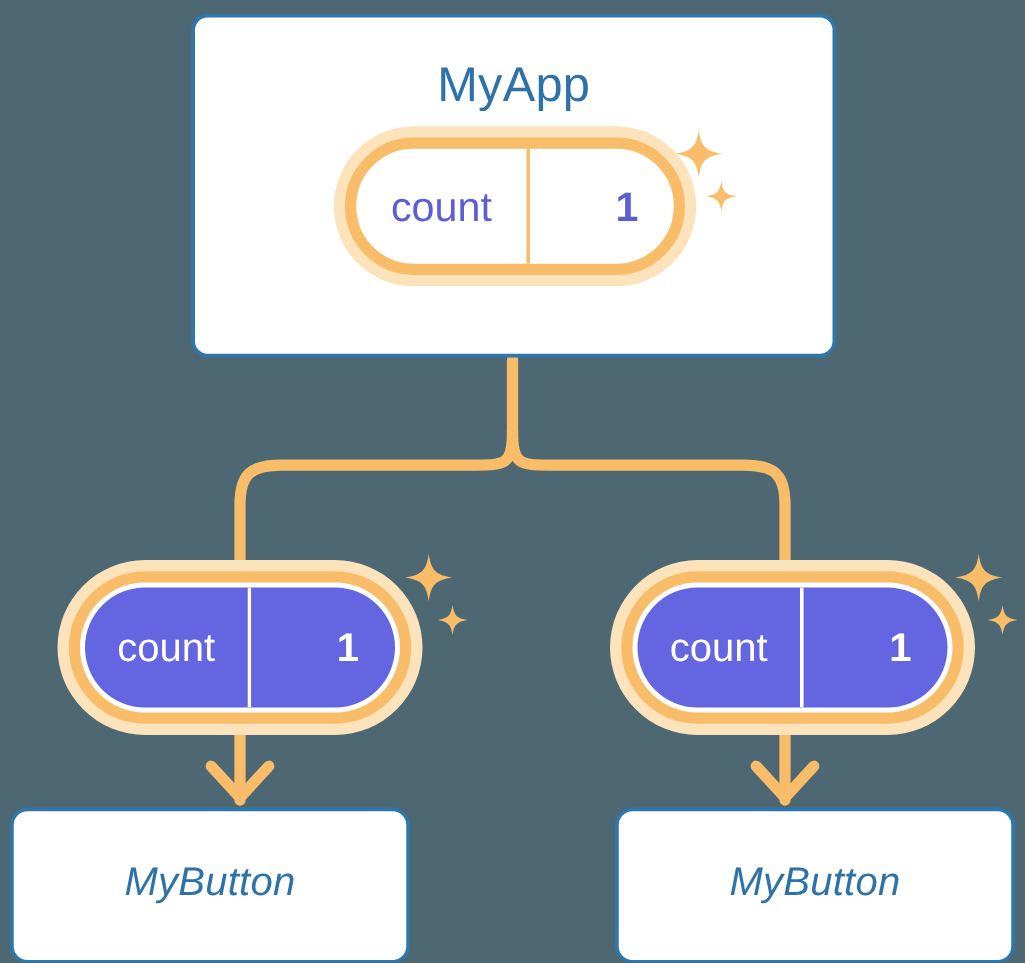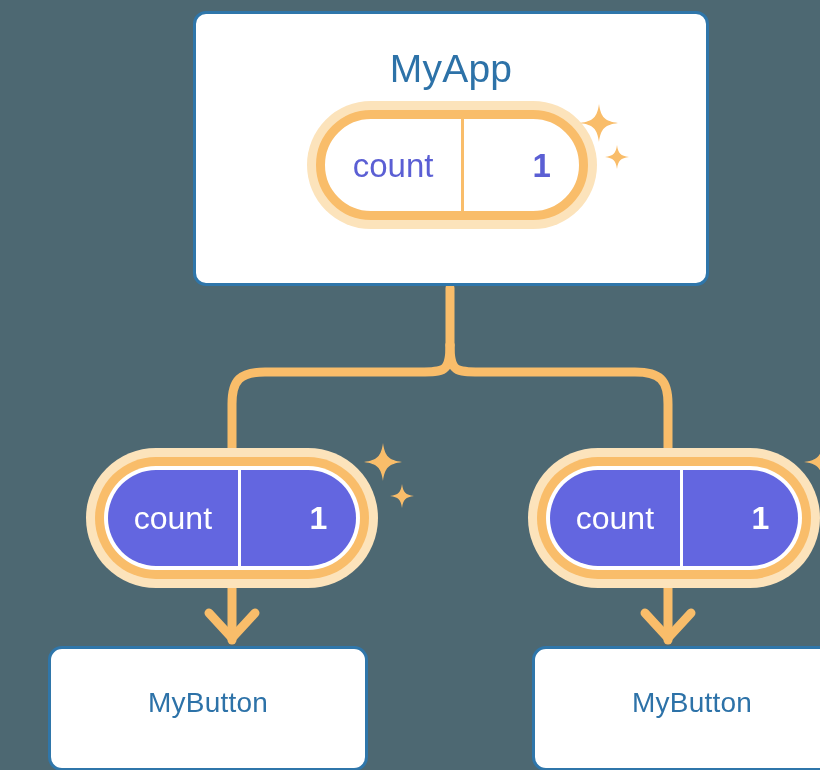--- a/index.html
+++ b/index.html
@@ -11,21 +11,20 @@
     width: 820px;
     height: 770px;
     overflow: hidden;
     font-family: "Liberation Sans", sans-serif;
   }
   #stage {
     position: relative;
     width: 704px;
     height: 770px;
     background: #4d6872;
-    margin-left: 40px;
   }
 
   
   #connectors {
     position: absolute;
     left: 0;
     top: 0;
     width: 820px;
     height: 770px;
     z-index: 1;
@@ -70,23 +69,24 @@
     left: 8px;
     top: 646px;
     width: 320px;
   }
   #button-card-right {
     left: 492px;
     top: 646px;
     width: 320px;
   }
   .button-card .card-title {
-    font-size: 28px;
+    font-size: 32px;
     line-height: 1;
     margin-top: 40px;
+    font-style: italic;
   }
 
   
   .pill-wrap {
     position: absolute;
     z-index: 4;
   }
   .pill {
     position: relative;
     box-sizing: border-box;

